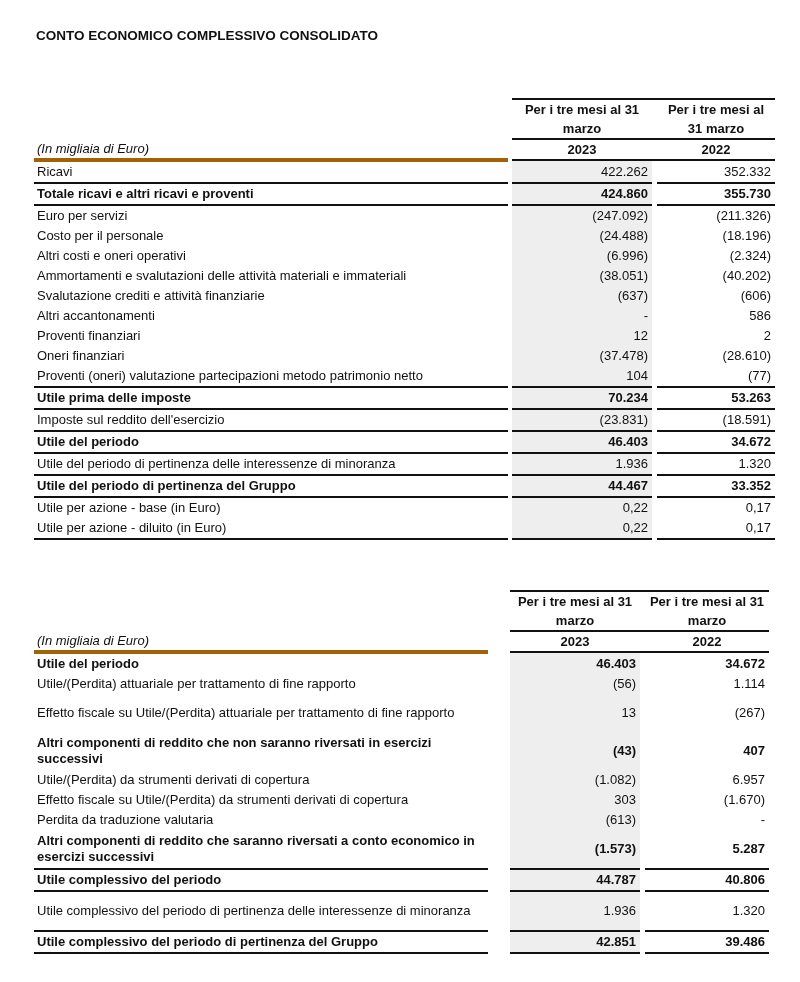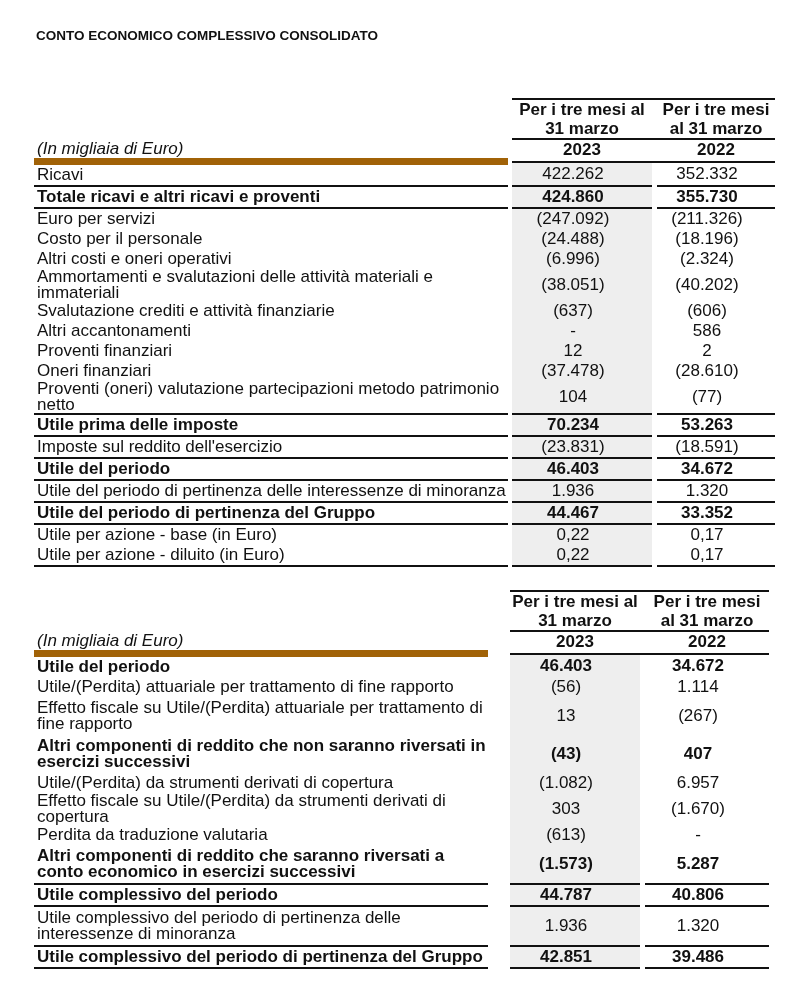--- a/index.html
+++ b/index.html
@@ -1,34 +1,34 @@
 <!DOCTYPE html>
 <html><head>
 <meta charset="utf-8">
 <style>
   html, body { margin:0; padding:0; background:#ffffff; }
   body { width:800px; height:982px; position:relative; font-family:"Liberation Sans", sans-serif; color:#111; overflow:hidden; }
   .title { position:absolute; left:36px; top:28px; font-size:13.5px; font-weight:bold; letter-spacing:0px; }
-  table { position:absolute; border-collapse:collapse; font-size:17px; table-layout:fixed; }
+  table { position:absolute; border-collapse:collapse; font-size:13px; table-layout:fixed; }
   td { padding:0 2px; height:20px; vertical-align:middle; line-height:16px; }
   td.lab { padding-left:3px; }
-  td.num { text-align:center; padding-right:20px; }
+  td.num { text-align:right; padding-right:4px; }
   td.c1 { background:#eeeeee; }
   .bold td { font-weight:bold;margin-left:41px; }
   .unit td.lab { font-style:italic; }
   .hdr td { text-align:center; font-weight:bold; height:38px; line-height:19px; vertical-align:middle; }
   .yr td { text-align:center; font-weight:bold; height:19px; }
   tr.topb td.lab, tr.topb td.num { border-top:2px solid #111; }
   tr.botb td.lab, tr.botb td.num { border-bottom:2px solid #111; }
   td.gap { padding:0; }
   #t1 { left:34px; top:98px; }
   #t2 { left:34px; top:590px; }
   .hdr td.hc { border-top:2px solid #111; border-bottom:2px solid #111; }
   .yr td.yc { border-bottom:2px solid #111; }
-  .yr td.lab { border-bottom:7px solid #a16207; }
+  .yr td.lab { border-bottom:4px solid #a16207; }
   tr.tall td { height:38px; }
 </style>
 </head>
 <body>
 
 <div class="title">CONTO ECONOMICO COMPLESSIVO CONSOLIDATO</div>
 
 <table id="t1">
   <colgroup>
       <col style="width:474px">

